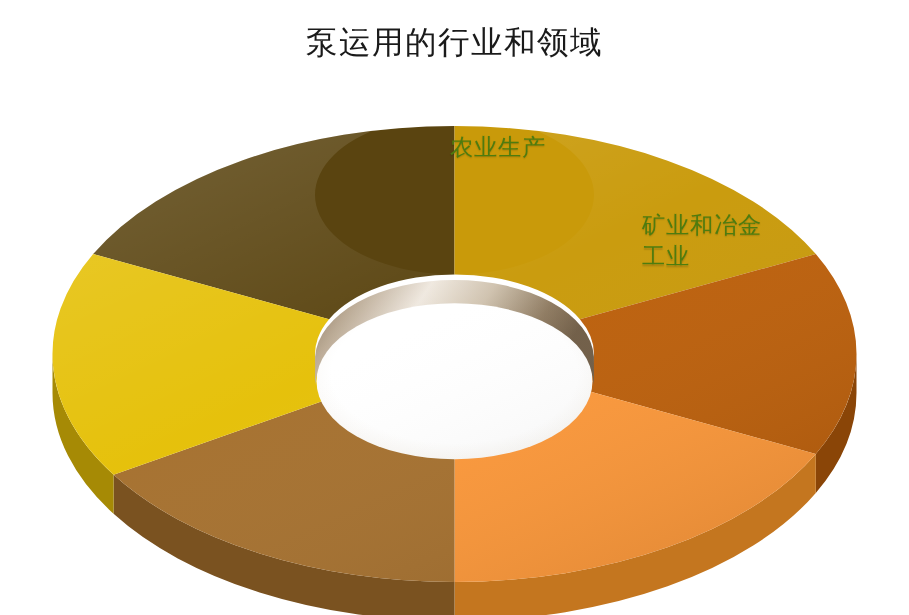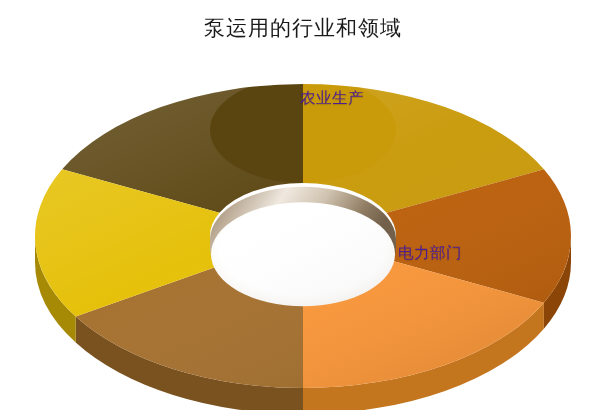--- a/index.html
+++ b/index.html
@@ -31,21 +31,21 @@
     font-family: Liberation Serif, serif;
     white-space: nowrap;
   }
   #donut-svg {
     position: absolute;
     left: 0;
     top: 0;
   }
   .slice-label {
     position: absolute;
-    color: #4c1d95;
+    color: #4d7c0f;
     font-size: 15.5px;
     line-height: 21px;
     letter-spacing: 0.5px;
     text-align: left;
     white-space: pre-line;
     font-family: "DejaVu Sans", "Liberation Sans", sans-serif;
     text-shadow: 0 1px 1px rgba(0,0,0,0.18);
     pointer-events: none;
   }
 </style>
@@ -97,15 +97,16 @@
       </g>
     <g id="hole">
         <ellipse cx="303" cy="254.2" rx="92" ry="52" fill="url(#hole-grad)"></ellipse>
       </g>
     <g id="sheen">
         <path d="M 303 84 A 268 152 0 1 1 302.99 84 Z M 303 183 A 93 53 0 1 0 302.99 183 Z" fill="url(#outer-sheen)" fill-rule="evenodd"></path>
       </g>
   </svg>
 
   <div class="slice-label" style="left:300px; top:88px;">农业生产</div>
-  <div class="slice-label" style="left:398px; top:243px;">电力部门</div>
+  <div class="slice-label" style="left:428px; top:140px;">矿业和冶金
+工业</div>
 
 </div>
 
 </body></html>

